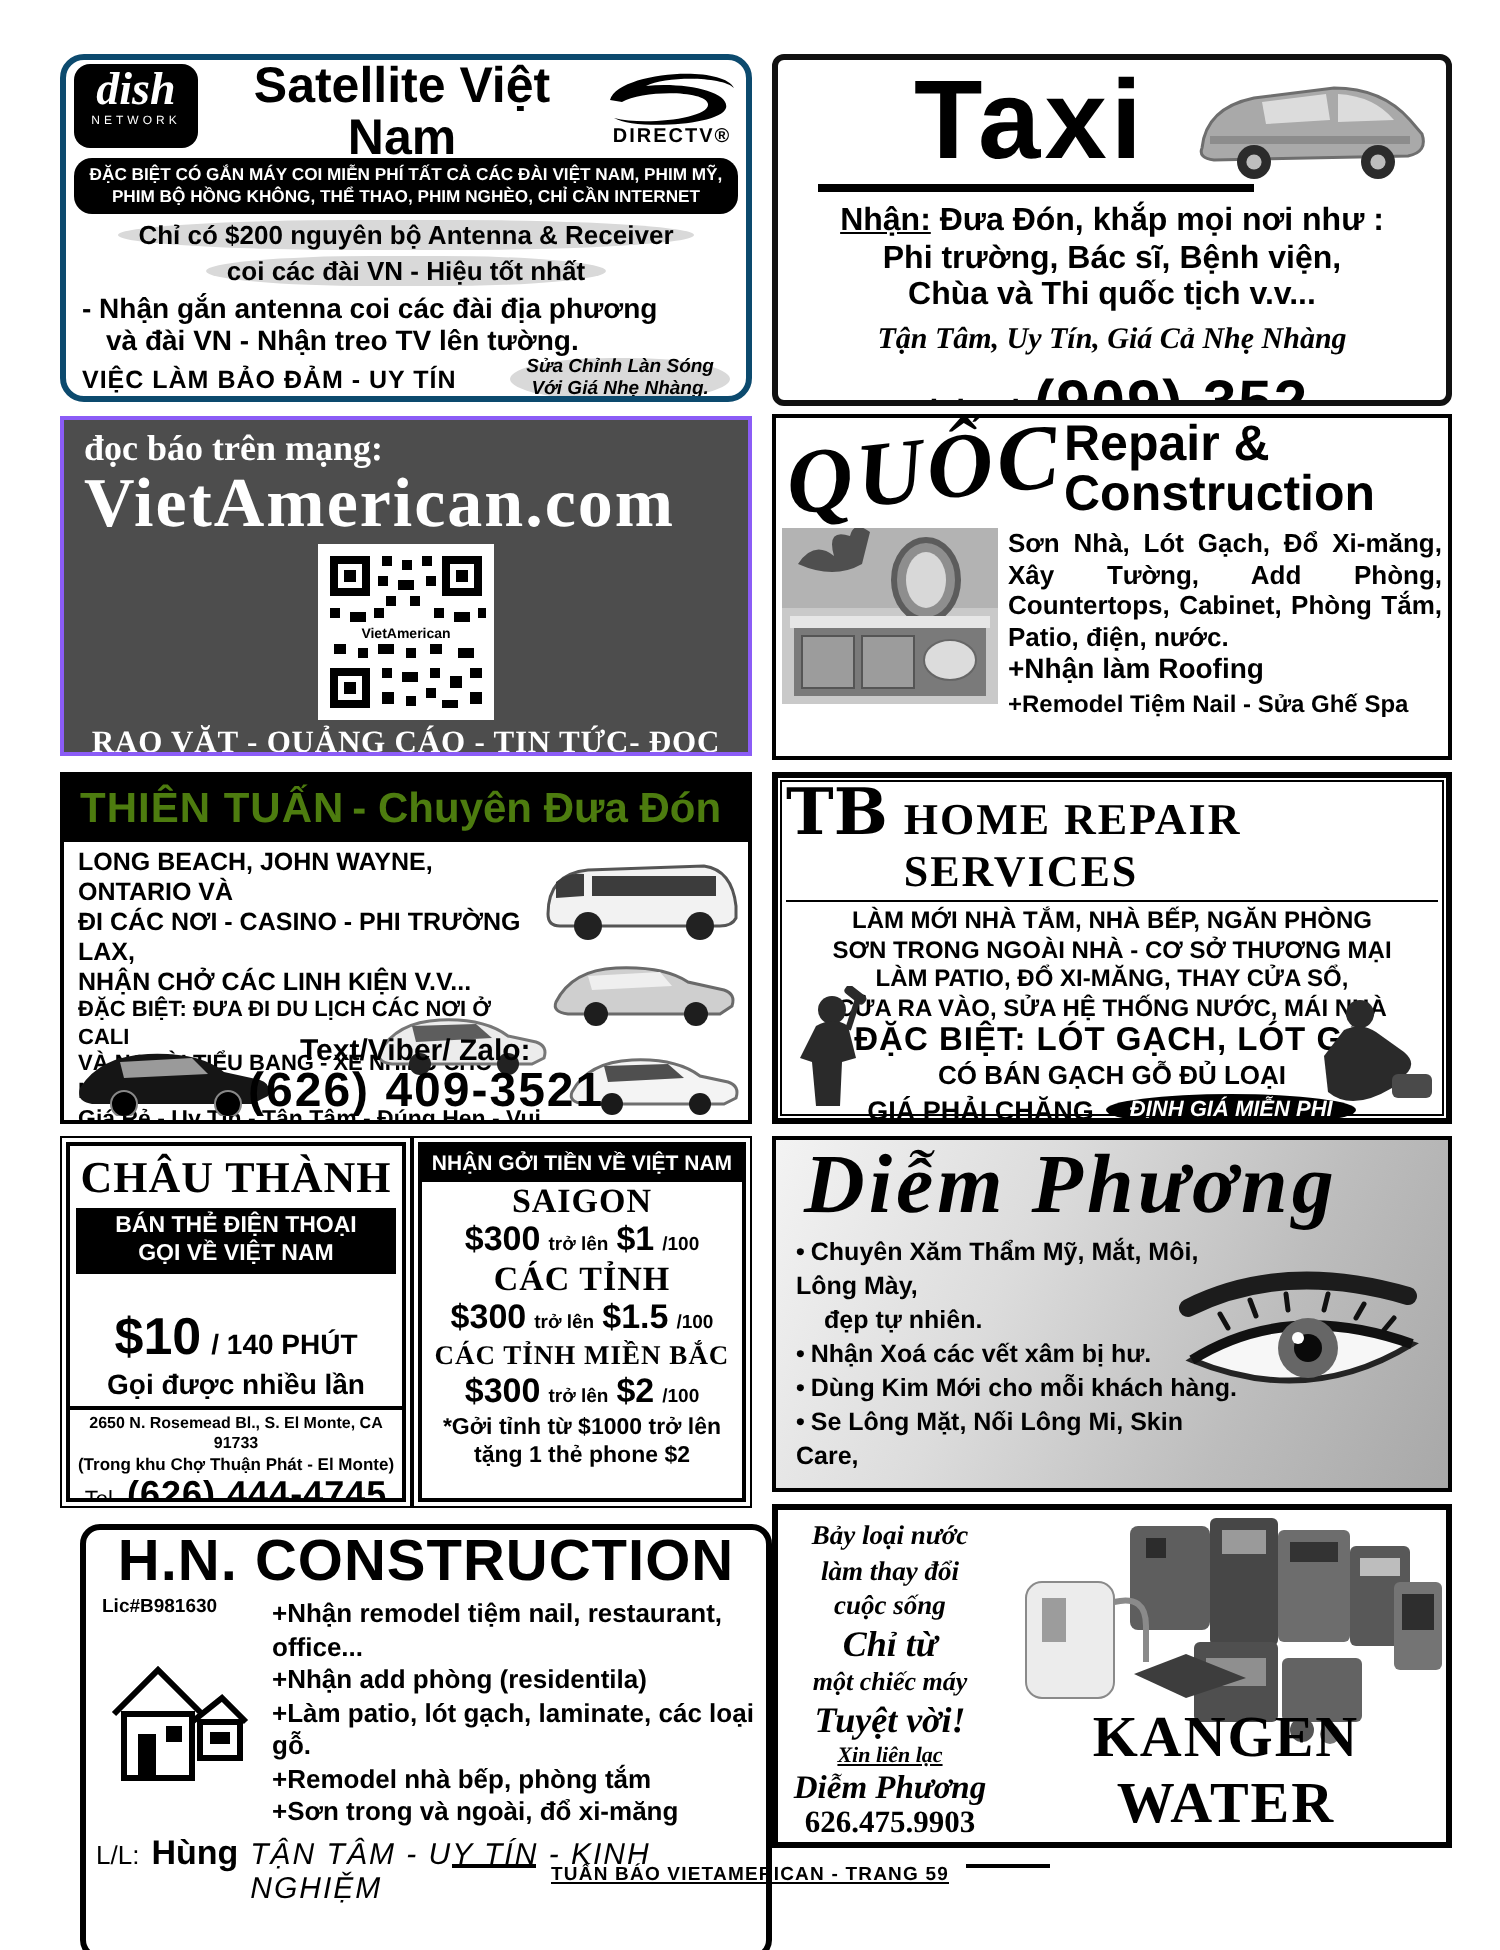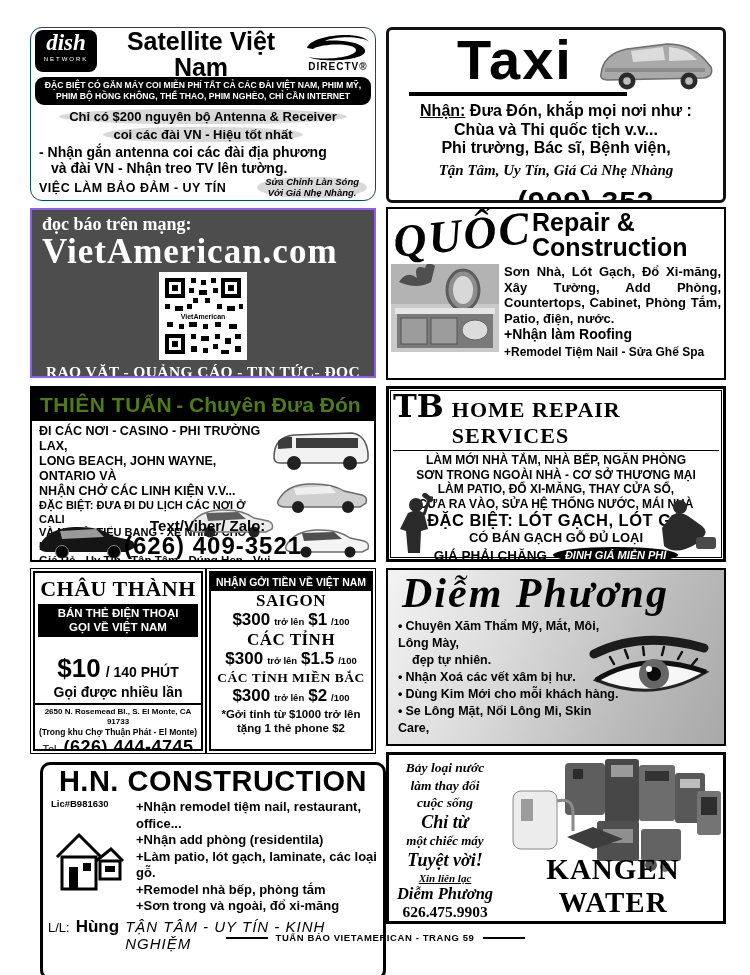--- a/index.html
+++ b/index.html
@@ -5,21 +5,21 @@
   html,body{margin:0;padding:0;background:#e9e9e9;}
   .page{
     position:relative;width:750px;height:975px;background:#ffffff;
     font-family:"Liberation Sans",sans-serif;color:#000;overflow:hidden;
     margin:0 auto;
   }
   .ad{position:absolute;box-sizing:border-box;overflow:hidden;background:#fff;}
   svg{display:block;}
 
   
-  #ad-satellite{left:30px;top:27px;width:346px;height:174px;border:1px solid #0c4a6e;border-radius:12px;padding:2px 4px;}
+  #ad-satellite{left:30px;top:27px;width:346px;height:174px;border:3px solid #0c4a6e;border-radius:12px;padding:2px 4px;}
   .sat-row1{display:flex;align-items:flex-start;height:46px;}
   .dish-logo{width:62px;height:42px;background:#000;border-radius:8px;color:#fff;text-align:center;flex:0 0 auto;}
   .dish-word{font-family:"Liberation Serif",serif;font-weight:bold;font-size:23px;line-height:26px;font-style:italic;}
   .dish-sub{font-size:6px;letter-spacing:2px;line-height:7px;}
   .sat-titles{flex:1;text-align:center;margin-top:-2px;}
   .sat-title{font-size:25px;font-weight:bold;line-height:26px;border-bottom:2px solid #000;display:inline-block;padding:0 2px;}
   .sat-sub{font-size:19px;font-weight:bold;line-height:20px;}
   .directv-logo{width:66px;flex:0 0 auto;text-align:center;}
   .directv-text{font-size:10px;font-weight:bold;letter-spacing:1px;line-height:10px;}
   .sat-banner{background:#000;color:#fff;border-radius:9px;text-align:center;font-weight:bold;font-size:8.6px;line-height:11px;padding:3px 2px;margin-top:1px;}
@@ -153,21 +153,21 @@
   .kg-l4{font-size:18px;line-height:21px;}
   .kg-l5{font-size:13px;line-height:16px;}
   .kg-l6{font-size:18px;line-height:22px;}
   .kg-contact-label{font-size:11px;text-decoration:underline;line-height:14px;}
   .kg-name{font-size:16.5px;line-height:18px;}
   .kg-phone{font-style:normal;font-size:15.5px;line-height:17px;}
   .kg-machines{position:absolute;left:112px;top:2px;}
   .kg-brand{position:absolute;left:112px;bottom:2px;width:224px;text-align:center;font-family:"Liberation Serif",serif;font-weight:bold;font-size:29px;letter-spacing:1px;}
 
   
-  .page-footer{position:absolute;left:0;top:932px;width:100%;display:flex;justify-content:center;align-items:center;gap:8px;}
+  .page-footer{position:absolute;left:0;top:932px;width:100%;display:flex;justify-content:center;gap:8px;text-decoration:underline;}
   .footer-dash{width:42px;height:2px;background:#000;}
   .footer-text{font-weight:bold;font-size:9.5px;letter-spacing:.6px;}
 </style>
 </head>
 <body>
 
 <div class="page">
 
   <div class="ad" id="ad-satellite">
     <div class="sat-row1">
@@ -218,22 +218,22 @@
         <path d="M78 15 Q96 16 106 28 L78 29 Z" fill="#dcdcdc"></path>
         <rect x="14" y="36" width="100" height="4" fill="#8c8c8c"></rect>
         <circle cx="36" cy="49" r="8.5" fill="#2b2b2b"></circle>
           <circle cx="36" cy="49" r="3.8" fill="#bdbdbd"></circle>
         <circle cx="98" cy="49" r="8.5" fill="#2b2b2b"></circle>
           <circle cx="98" cy="49" r="3.8" fill="#bdbdbd"></circle>
       </svg>
     </div>
     <div class="taxi-lines">
       <div><span class="taxi-nhan">Nhận:</span><span> Đưa Đón, khắp mọi nơi như :</span></div>
+      <div>Phi trường, Bác sĩ, Bệnh viện,</div>
       <div>Chùa và Thi quốc tịch v.v...</div>
-      <div>Phi trường, Bác sĩ, Bệnh viện,</div>
     </div>
     <div class="taxi-tagline">Tận Tâm, Uy Tín, Giá Cả Nhẹ Nhàng</div>
     <div class="taxi-call">
       <span class="taxi-call-label">Xin Gọi:</span>
       <span class="taxi-call-name">Michael</span>
       <span class="taxi-phone">(909) 352-9326</span>
     </div>
   </div>
 
   <div class="ad" id="ad-vietamerican">
@@ -320,22 +320,22 @@
 
   </div>
 
   <div class="ad" id="ad-thientuan">
     <div class="tt-header">
       <span class="tt-header-name">THIÊN TUẤN</span>
       <span class="tt-header-rest">- Chuyên Đưa Đón</span>
     </div>
     <div class="tt-body">
       <div class="tt-text">
+        <div class="tt-l123">LONG BEACH, JOHN WAYNE, ONTARIO VÀ</div>
         <div class="tt-l123">ĐI CÁC NƠI - CASINO - PHI TRƯỜNG LAX,</div>
-        <div class="tt-l123">LONG BEACH, JOHN WAYNE, ONTARIO VÀ</div>
         <div class="tt-l123">NHẬN CHỞ CÁC LINH KIỆN V.V...</div>
         <div class="tt-l45">ĐẶC BIỆT: ĐƯA ĐI DU LỊCH CÁC NƠI Ở CALI</div>
         <div class="tt-l45">VÀ NGOÀI TIỂU BANG - XE NHIỀU CHỖ NGỒI</div>
         <div class="tt-l6">Giá Rẻ - Uy Tín - Tận Tâm - Đúng Hẹn - Vui Vẻ</div>
 
       </div>
       <svg class="tt-van" width="104" height="48" viewBox="0 0 104 48">
         <path d="M6 34 Q6 14 26 12 L84 10 Q98 12 100 30 L100 36 Q98 40 92 40 L12 40 Q6 40 6 34 Z" fill="#f2f2f2" stroke="#555" stroke-width="1.5"></path>
         <rect x="28" y="15" width="62" height="10" fill="#3c3c3c"></rect>
         <path d="M10 18 Q16 13 24 14 L24 25 L10 26 Z" fill="#3c3c3c"></path>

